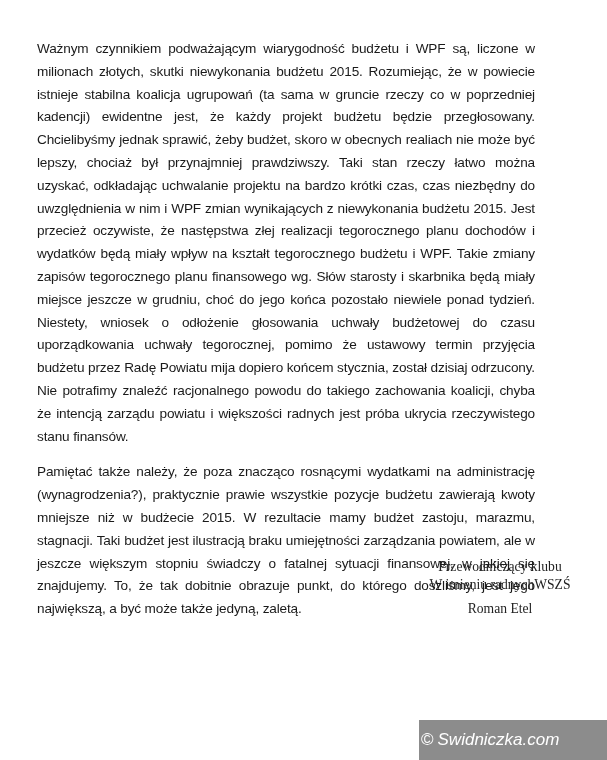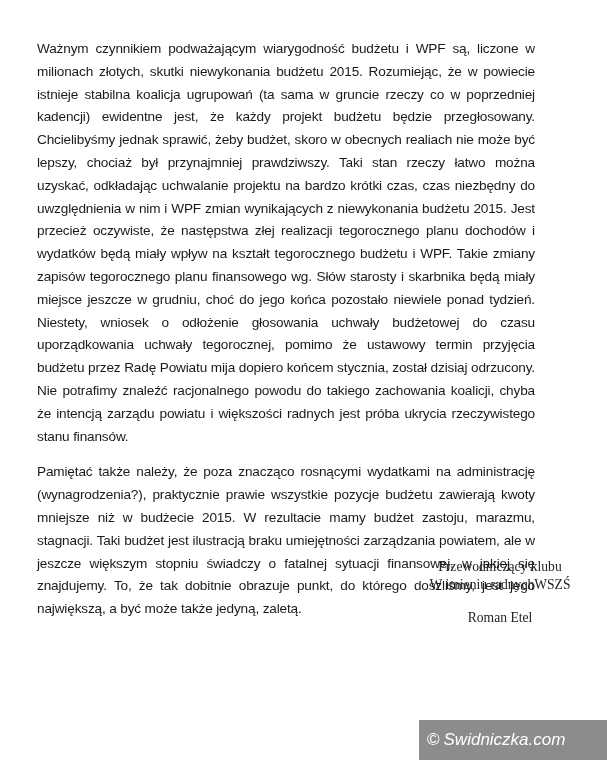--- a/index.html
+++ b/index.html
@@ -44,36 +44,36 @@
       width: 200px;
       font-family: "Liberation Serif", serif;
       font-size: 13.6px;
       color: #222222;
       text-align: center;
     }
     .signature .sig-line {
       line-height: 18px;
     }
     .signature .sig-name {
-      margin-top: 15px;
+      margin-top: 6px;
       line-height: 18px;
     }
     .watermark {
       position: absolute;
       left: 419px;
       top: 720px;
       width: 188px;
       height: 40px;
       background: #8c8c8c;
       color: #ffffff;
       font-family: "Liberation Sans", sans-serif;
       font-style: italic;
       font-size: 17px;
       line-height: 40px;
-      padding-left: 8px;
+      padding-left: 2px;
       box-sizing: border-box;
       white-space: nowrap;
     }
     .watermark .copy {
       font-style: normal;
       margin-right: 4px;
     }
   </style>
 </head>
 <body>

